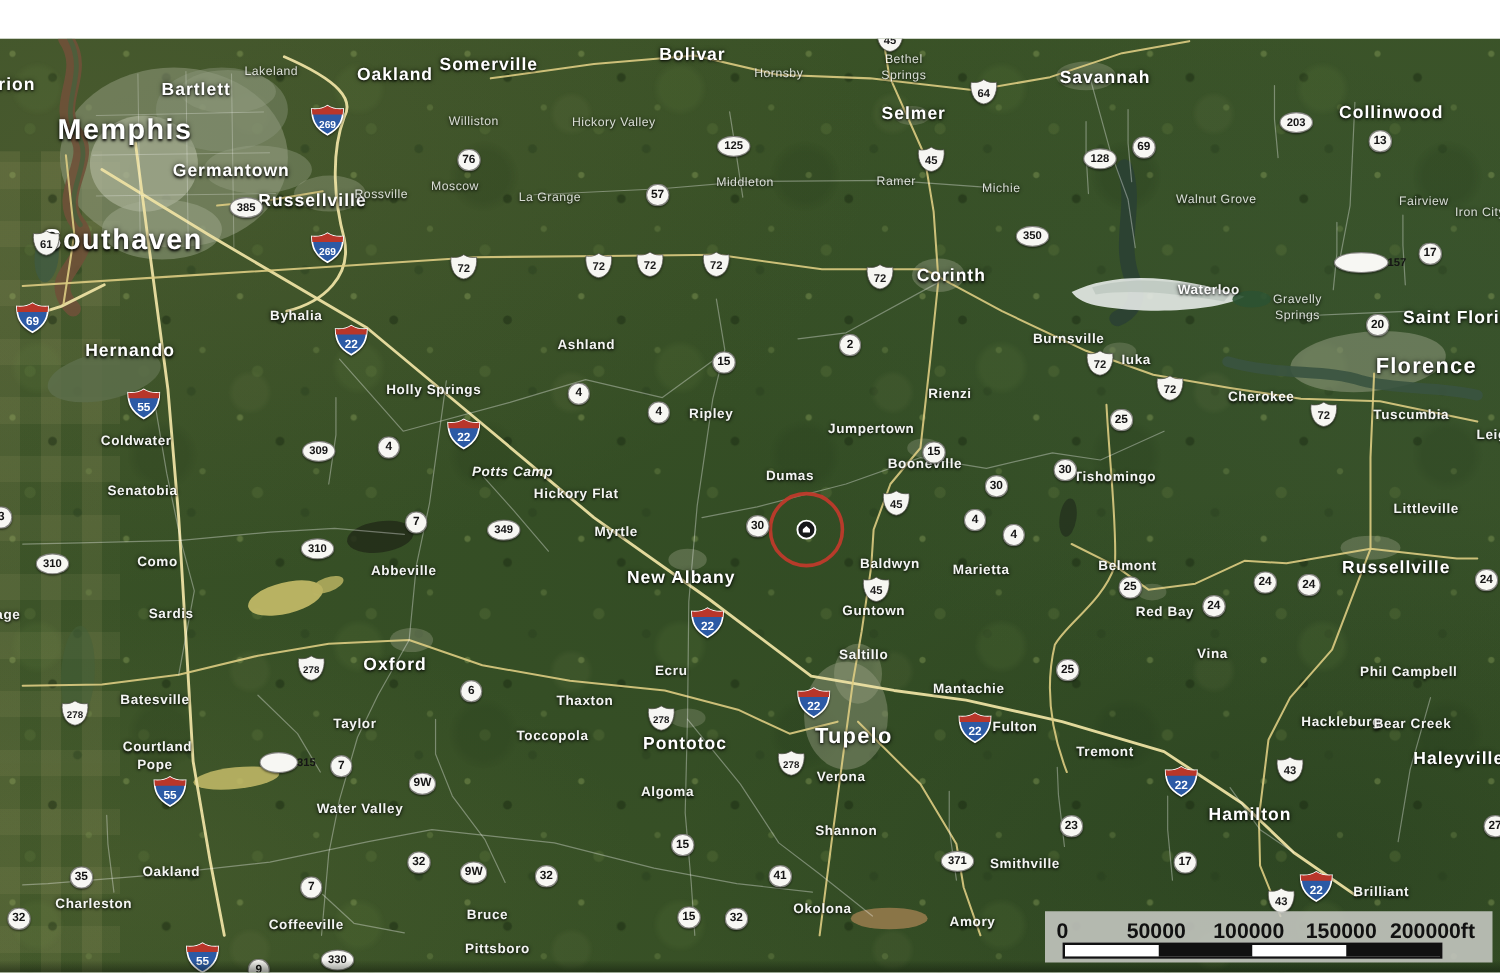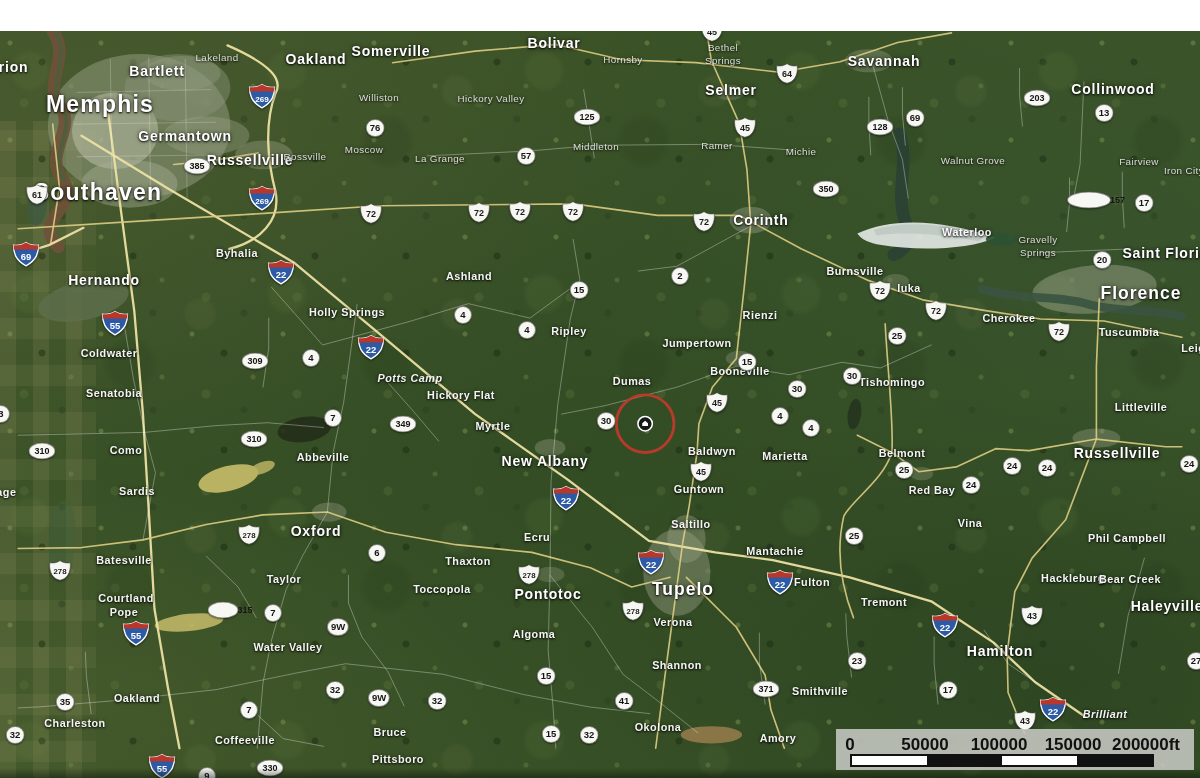--- a/index.html
+++ b/index.html
@@ -227,21 +227,21 @@
         <div class="city tn" style="left: 820px; top: 660px;">Smithville</div>
         <div class="city tn" style="left: 775px; top: 520px;">Mantachie</div>
         <div class="city tn" style="left: 812px; top: 551px;">Fulton</div>
         <div class="city tn" style="left: 884px; top: 571px;">Tremont</div>
         <div class="city tn" style="left: 902px; top: 422px;">Belmont</div>
         <div class="city tn" style="left: 932px; top: 459px;">Red Bay</div>
         <div class="city tn" style="left: 970px; top: 492px;">Vina</div>
         <div class="city tn" style="left: 1127px; top: 507px;">Phil Campbell</div>
         <div class="city tn" style="left: 1073px; top: 547px;">Hackleburg</div>
         <div class="city tn" style="left: 1130px; top: 548px;">Bear Creek</div>
-        <div class="city tn" style="left: 1105px; top: 683px; font-style: italic;">Brilliant</div>
+        <div class="city tn" style="left: 1105px; top: 683px;">Brilliant</div>
         <div class="city tn" style="left: 1141px; top: 376px;">Littleville</div>
         <div class="city tn" style="left: 1129px; top: 301px;">Tuscumbia</div>
         <div class="city tn" style="left: 1009px; top: 287px;">Cherokee</div>
         <div class="city tn" style="left: 1206px; top: 317px;">Leighton</div>
         <div class="city tn" style="left: 967px; top: 201px;">Waterloo</div>
         <div class="city tn" style="left: -4px; top: 461px;">Savage</div>
         <div class="city xs" style="left: 217px; top: 27px;">Lakeland</div>
         <div class="city xs" style="left: 379px; top: 67px;">Williston</div>
         <div class="city xs" style="left: 364px; top: 119px;">Moscow</div>
         <div class="city xs" style="left: 305px; top: 126px;">Rossville</div>
@@ -510,21 +510,21 @@
         <div class="sh-c" style="left: 624px; top: 670px;">41</div>
         <div class="sh-c" style="left: 857px; top: 630px;">23</div>
         <div class="sh-c" style="left: 1196px; top: 630px;">27</div>
         <div class="sh-c" style="left: 1px; top: 383px;">3</div>
         <div class="sh-c" style="left: 207px; top: 745px;">9</div>
         <div class="sh-e" style="left: 197px; top: 135px;">385</div>
         <div class="sh-e" style="left: 587px; top: 86px;">125</div>
         <div class="sh-e" style="left: 1037px; top: 67px;">203</div>
         <div class="sh-e" style="left: 880px; top: 96px;">128</div>
         <div class="sh-e" style="left: 826px; top: 158px;">350</div>
-        <div class="sh-e" style="left: 1089px; top: 169px; padding-left: 42px;">157</div>
+        <div class="sh-e" style="left: 1089px; top: 179px; padding-left: 42px;">157</div>
         <div class="sh-e" style="left: 255px; top: 330px;">309</div>
         <div class="sh-e" style="left: 42px; top: 420px;">310</div>
         <div class="sh-e" style="left: 254px; top: 408px;">310</div>
         <div class="sh-e" style="left: 403px; top: 393px;">349</div>
         <div class="sh-e" style="left: 223px; top: 579px; padding-left: 29px;">315</div>
         <div class="sh-e" style="left: 270px; top: 737px;">330</div>
         <div class="sh-e" style="left: 766px; top: 658px;">371</div>
       </div>
     <div id="scalebar" style="left: 836px; top: 698px; width: 358px; height: 41px; background: rgba(203, 205, 200, 0.85);">
         <span class="sb-label" style="left: 14px;">0</span>

